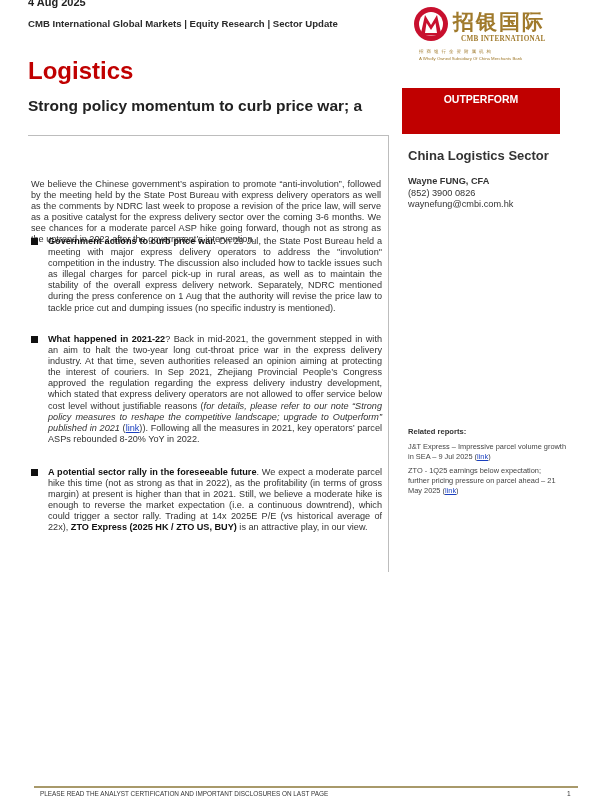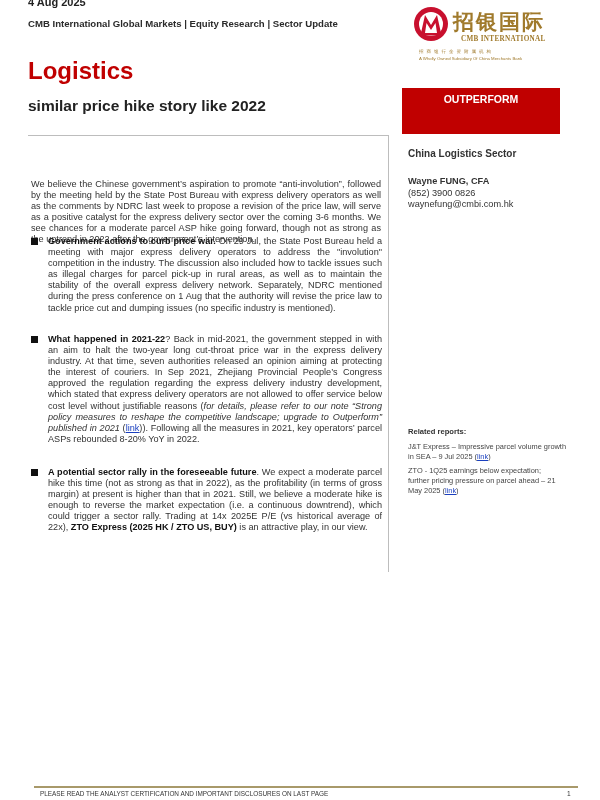--- a/index.html
+++ b/index.html
@@ -46,21 +46,21 @@
     <rect x="7" y="27" width="22" height="2.5" fill="#c8102e"></rect>
   </svg>
   <div class="logo-cn">招银国际</div>
   <div class="logo-en">CMB INTERNATIONAL</div>
   <div class="logo-sub1">招商银行全资附属机构</div>
   <div class="logo-sub2">A Wholly Owned Subsidiary Of China Merchants Bank</div>
 </div>
 
 <div class="abs sector-title">Logistics</div>
 <div class="abs subtitle">
-  <div>similar price hike story like 2022</div>
+  <div>Strong policy momentum to curb price war; a</div>
 </div>
 
 <div class="abs mainbox"></div>
 
 <div class="abs para intro">We believe the Chinese government’s aspiration to promote “anti-involution”, followed by the meeting held by the State Post Bureau with express delivery operators as well as the comments by NDRC last week to propose a revision of the price law, will serve as a positive catalyst for the express delivery sector over the coming 3-6 months. We see chances for a moderate parcel ASP hike going forward, though not as strong as the uptrend in 2022 after the government’s intervention.</div>
 
 <div class="bullet para" style="top:236px;">
   <span class="sq"></span>
   <div class="txt"><span class="b">Government actions to curb price war.</span><span> On 29 Jul, the State Post Bureau held a meeting with major express delivery operators to address the "involution" competition in the industry. The discussion also included how to tackle issues such as illegal charges for parcel pick-up in rural areas, as well as to maintain the stability of the overall express delivery network. Separately, NDRC mentioned during the press conference on 1 Aug that the authority will revise the price law to tackle price cut and dumping issues (no specific industry is mentioned).</span></div>
 </div>
@@ -72,21 +72,21 @@
 
 <div class="bullet para" style="top:467px;">
   <span class="sq"></span>
   <div class="txt"><span class="b">A potential sector rally in the foreseeable future</span><span>. We expect a moderate parcel hike this time (not as strong as that in 2022), as the profitability (in terms of gross margin) at present is higher than that in 2021. Still, we believe a moderate hike is enough to reverse the market expectation (i.e. a continuous downtrend), which could trigger a sector rally. Trading at 14x 2025E P/E (vs historical average of 22x), </span><span class="b">ZTO Express (2025 HK / ZTO US, BUY)</span><span> is an attractive play, in our view.</span></div>
 </div>
 
 <div class="abs rating">
   <div>OUTPERFORM</div>
 </div>
 
-<div class="abs side" style="top:148px;font-weight:bold;font-size:10px;">China Logistics Sector</div>
+<div class="abs side" style="top:148px;font-weight:bold;font-size:13px;">China Logistics Sector</div>
 <div class="abs side" style="top:176px;font-weight:bold;">Wayne FUNG, CFA</div>
 <div class="abs side" style="top:188px;">(852) 3900 0826</div>
 <div class="abs side" style="top:199px;">waynefung@cmbi.com.hk</div>
 
 <div class="abs related-title">Related reports:</div>
 <div class="abs related" style="top:442px;"><span>J&amp;T Express – Impressive parcel volume growth in SEA – 9 Jul 2025 (</span><a class="lnk">link</a><span>)</span></div>
 <div class="abs related" style="top:466px;width:150px;"><span>ZTO -  1Q25 earnings below expectation; further pricing pressure on parcel ahead – 21 May 2025 (</span><a class="lnk">link</a><span>)</span></div>
 
 <div class="abs footer-rule"></div>
 <div class="abs footer-text">PLEASE READ THE ANALYST CERTIFICATION AND IMPORTANT DISCLOSURES ON LAST PAGE</div>

